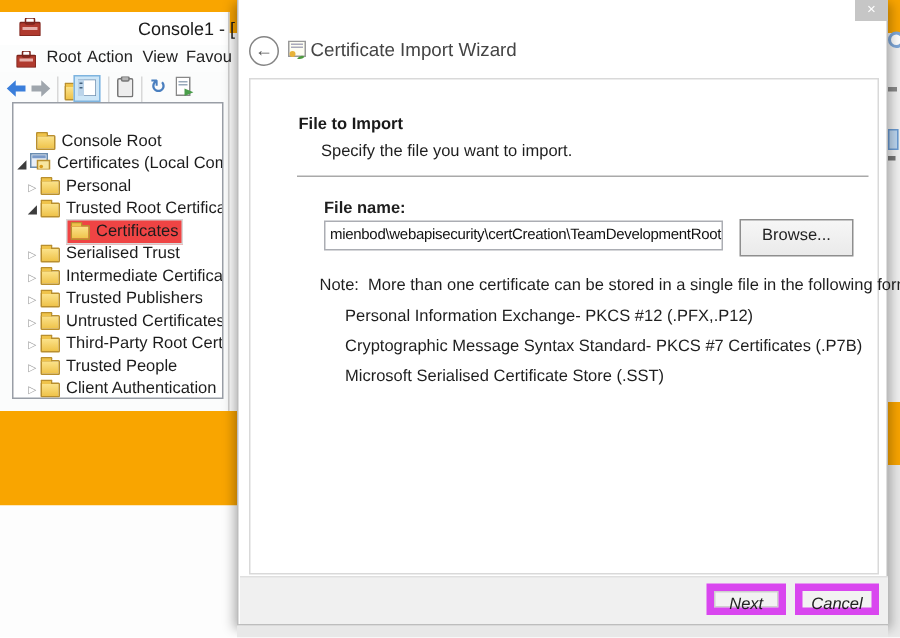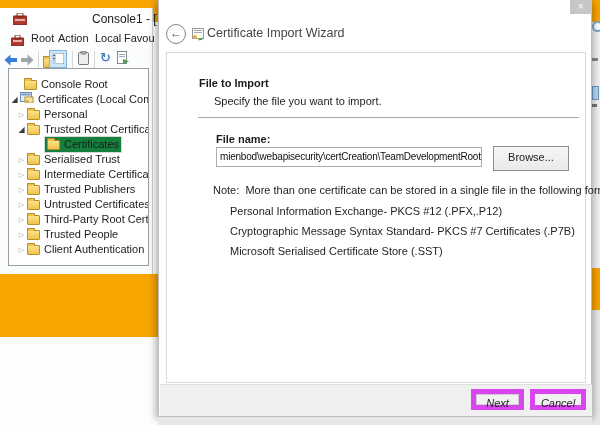--- a/index.html
+++ b/index.html
@@ -39,34 +39,34 @@
   #toolbar{left:0;top:40px;width:152px;height:24px;background:#FBFCFC;}
   .tb{top:4px;}
   .tb-sep{top:3px;width:1px;height:17px;background:#D8D8D8;}
   #tb-treeview{left:49px;top:2px;width:18px;height:18px;background:#CDE6F7;border:1px solid #7EB4DF;box-sizing:border-box;}
   #tb-treeview svg{margin:2px;}
   #tb-refresh{font-size:13px;color:#4A7FBF;font-weight:bold;}
 
   
   #tree-panel{left:8px;top:60px;width:141px;height:198px;background:#fff;border:1px solid #999EA6;box-sizing:border-box;overflow:hidden;}
   .tree-row{position:relative;height:15px;line-height:15px;font-size:11px;color:#1c1c1c;white-space:nowrap;display:flex;align-items:center;}
-  .tree-row:first-child{margin-top:8px;align-items:center;}
+  .tree-row:first-child{margin-top:18px;align-items:center;}
   .exp{display:inline-block;width:11px;font-size:8px;text-align:center;flex:0 0 11px;}
   .exp-open::before{content:"\25E2";color:#3c3c3c;}
   .exp-closed::before{content:"\25B7";color:#9a9a9a;font-size:7px;}
   .exp-none{visibility:hidden;}
   .lvl0{padding-left:4px;}
   .lvl1{padding-left:0px;}
   .lvl2{padding-left:7px;}
   .lvl3{padding-left:26px;}
   .folder{display:inline-block;width:13px;height:10px;background:linear-gradient(#FBE28A,#EFC34A);border:1px solid #B98F2E;border-radius:1px;position:relative;margin-right:4px;flex:0 0 13px;box-sizing:border-box;}
   .folder::before{content:"";position:absolute;left:-1px;top:-3px;width:6px;height:2px;background:#EFC34A;border:1px solid #B98F2E;border-bottom:none;border-radius:1px 1px 0 0;}
   .store-icon{margin-right:4px;flex:0 0 14px;}
   .tree-label{overflow:hidden;}
-  .selected-item{background:#15803d;border:1px solid #D8D8D8;padding:0 2px;margin-left:-2px;}
+  .selected-item{background:#ef4444;border:1px solid #D8D8D8;padding:0 2px;margin-left:-2px;}
 
   
   #dialog{left:158px;top:0;width:434px;height:417px;background:#fff;border:1px solid #BDBDBD;border-top:none;box-sizing:border-box;box-shadow:-3px 2px 7px rgba(0,0,0,.25),3px 2px 7px rgba(0,0,0,.2);}
   #close-btn{left:411px;top:0;width:22px;height:14px;background:#C6C6C6;color:#fff;font-size:10px;text-align:center;line-height:13px;}
   #back-btn{left:7px;top:24px;width:18px;height:18px;border:1px solid #848484;border-radius:50%;color:#555;font-size:12px;text-align:center;line-height:16px;}
   #wiz-icon{left:31px;top:27px;}
   #wiz-title{left:48px;top:26px;font-size:12.5px;color:#444;}
   #content{left:7px;top:52px;width:420px;height:331px;border:1px solid #D9D9D9;background:#fff;box-sizing:border-box;}
   #heading{left:32px;top:24px;font-size:11px;font-weight:bold;color:#1a1a1a;}
   #subheading{left:47px;top:42px;font-size:11px;}
@@ -140,21 +140,21 @@
   <div class="abs" id="menubar">
     <span class="abs mmc-icon" id="menu-mmc-icon">
       <svg width="13" height="11">
           <rect x="0" y="3" width="13" height="8" rx="1" fill="#B03A2E" stroke="#7B241C"></rect>
           <rect x="4" y="0" width="5" height="4" rx="1" fill="none" stroke="#7B241C"></rect>
           <rect x="2" y="5" width="9" height="2" fill="#E6B0AA"></rect>
         </svg>
     </span>
     <span class="abs menu-item" id="menu-file">Root</span>
     <span class="abs menu-item" id="menu-action">Action</span>
-    <span class="abs menu-item" id="menu-view">Local</span>
+    <span class="abs menu-item" id="menu-view">View</span>
     <span class="abs menu-item" id="menu-favourites">Favou</span>
   </div>
   <div class="abs" id="toolbar">
     <span class="abs tb" style="left:4px;">
       <svg width="14" height="12">
           <path d="M6.5 0.5 L0.5 6 L6.5 11.5 L6.5 8 L13 8 L13 4 L6.5 4 Z" fill="#3A7EDB"></path>
         </svg>
     </span>
     <span class="abs tb" style="left:20px;">
       <svg width="14" height="12">

